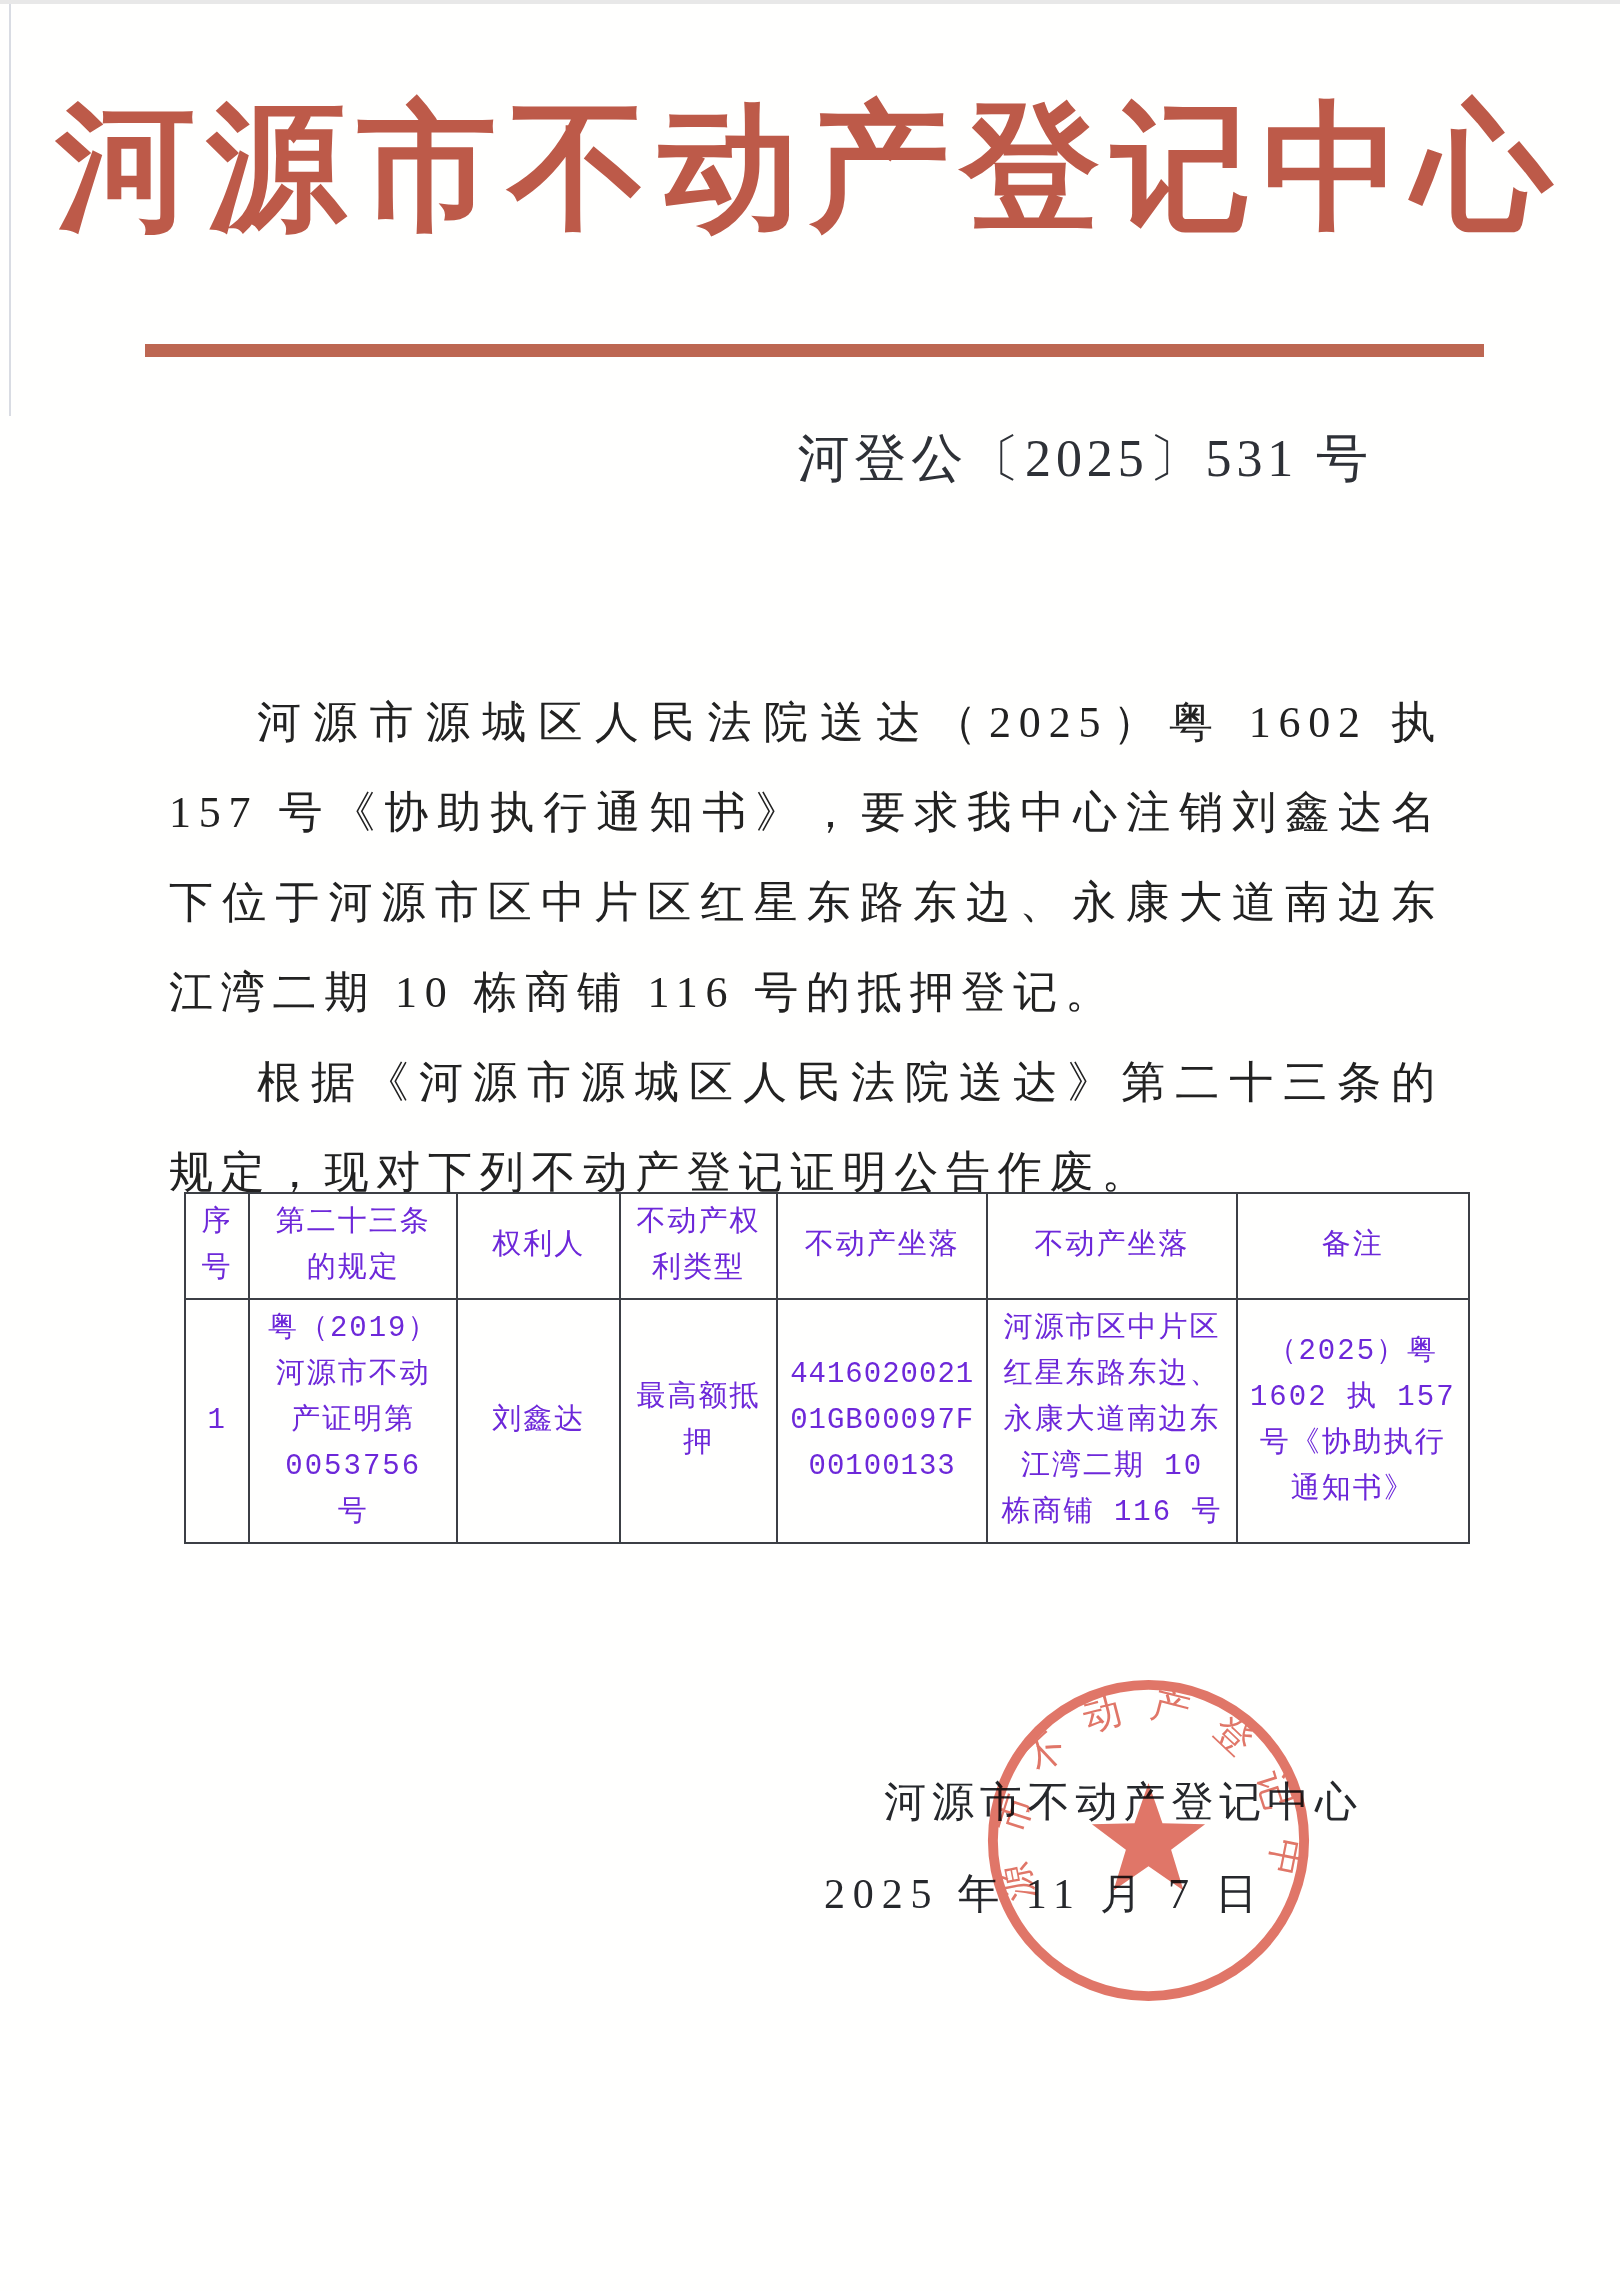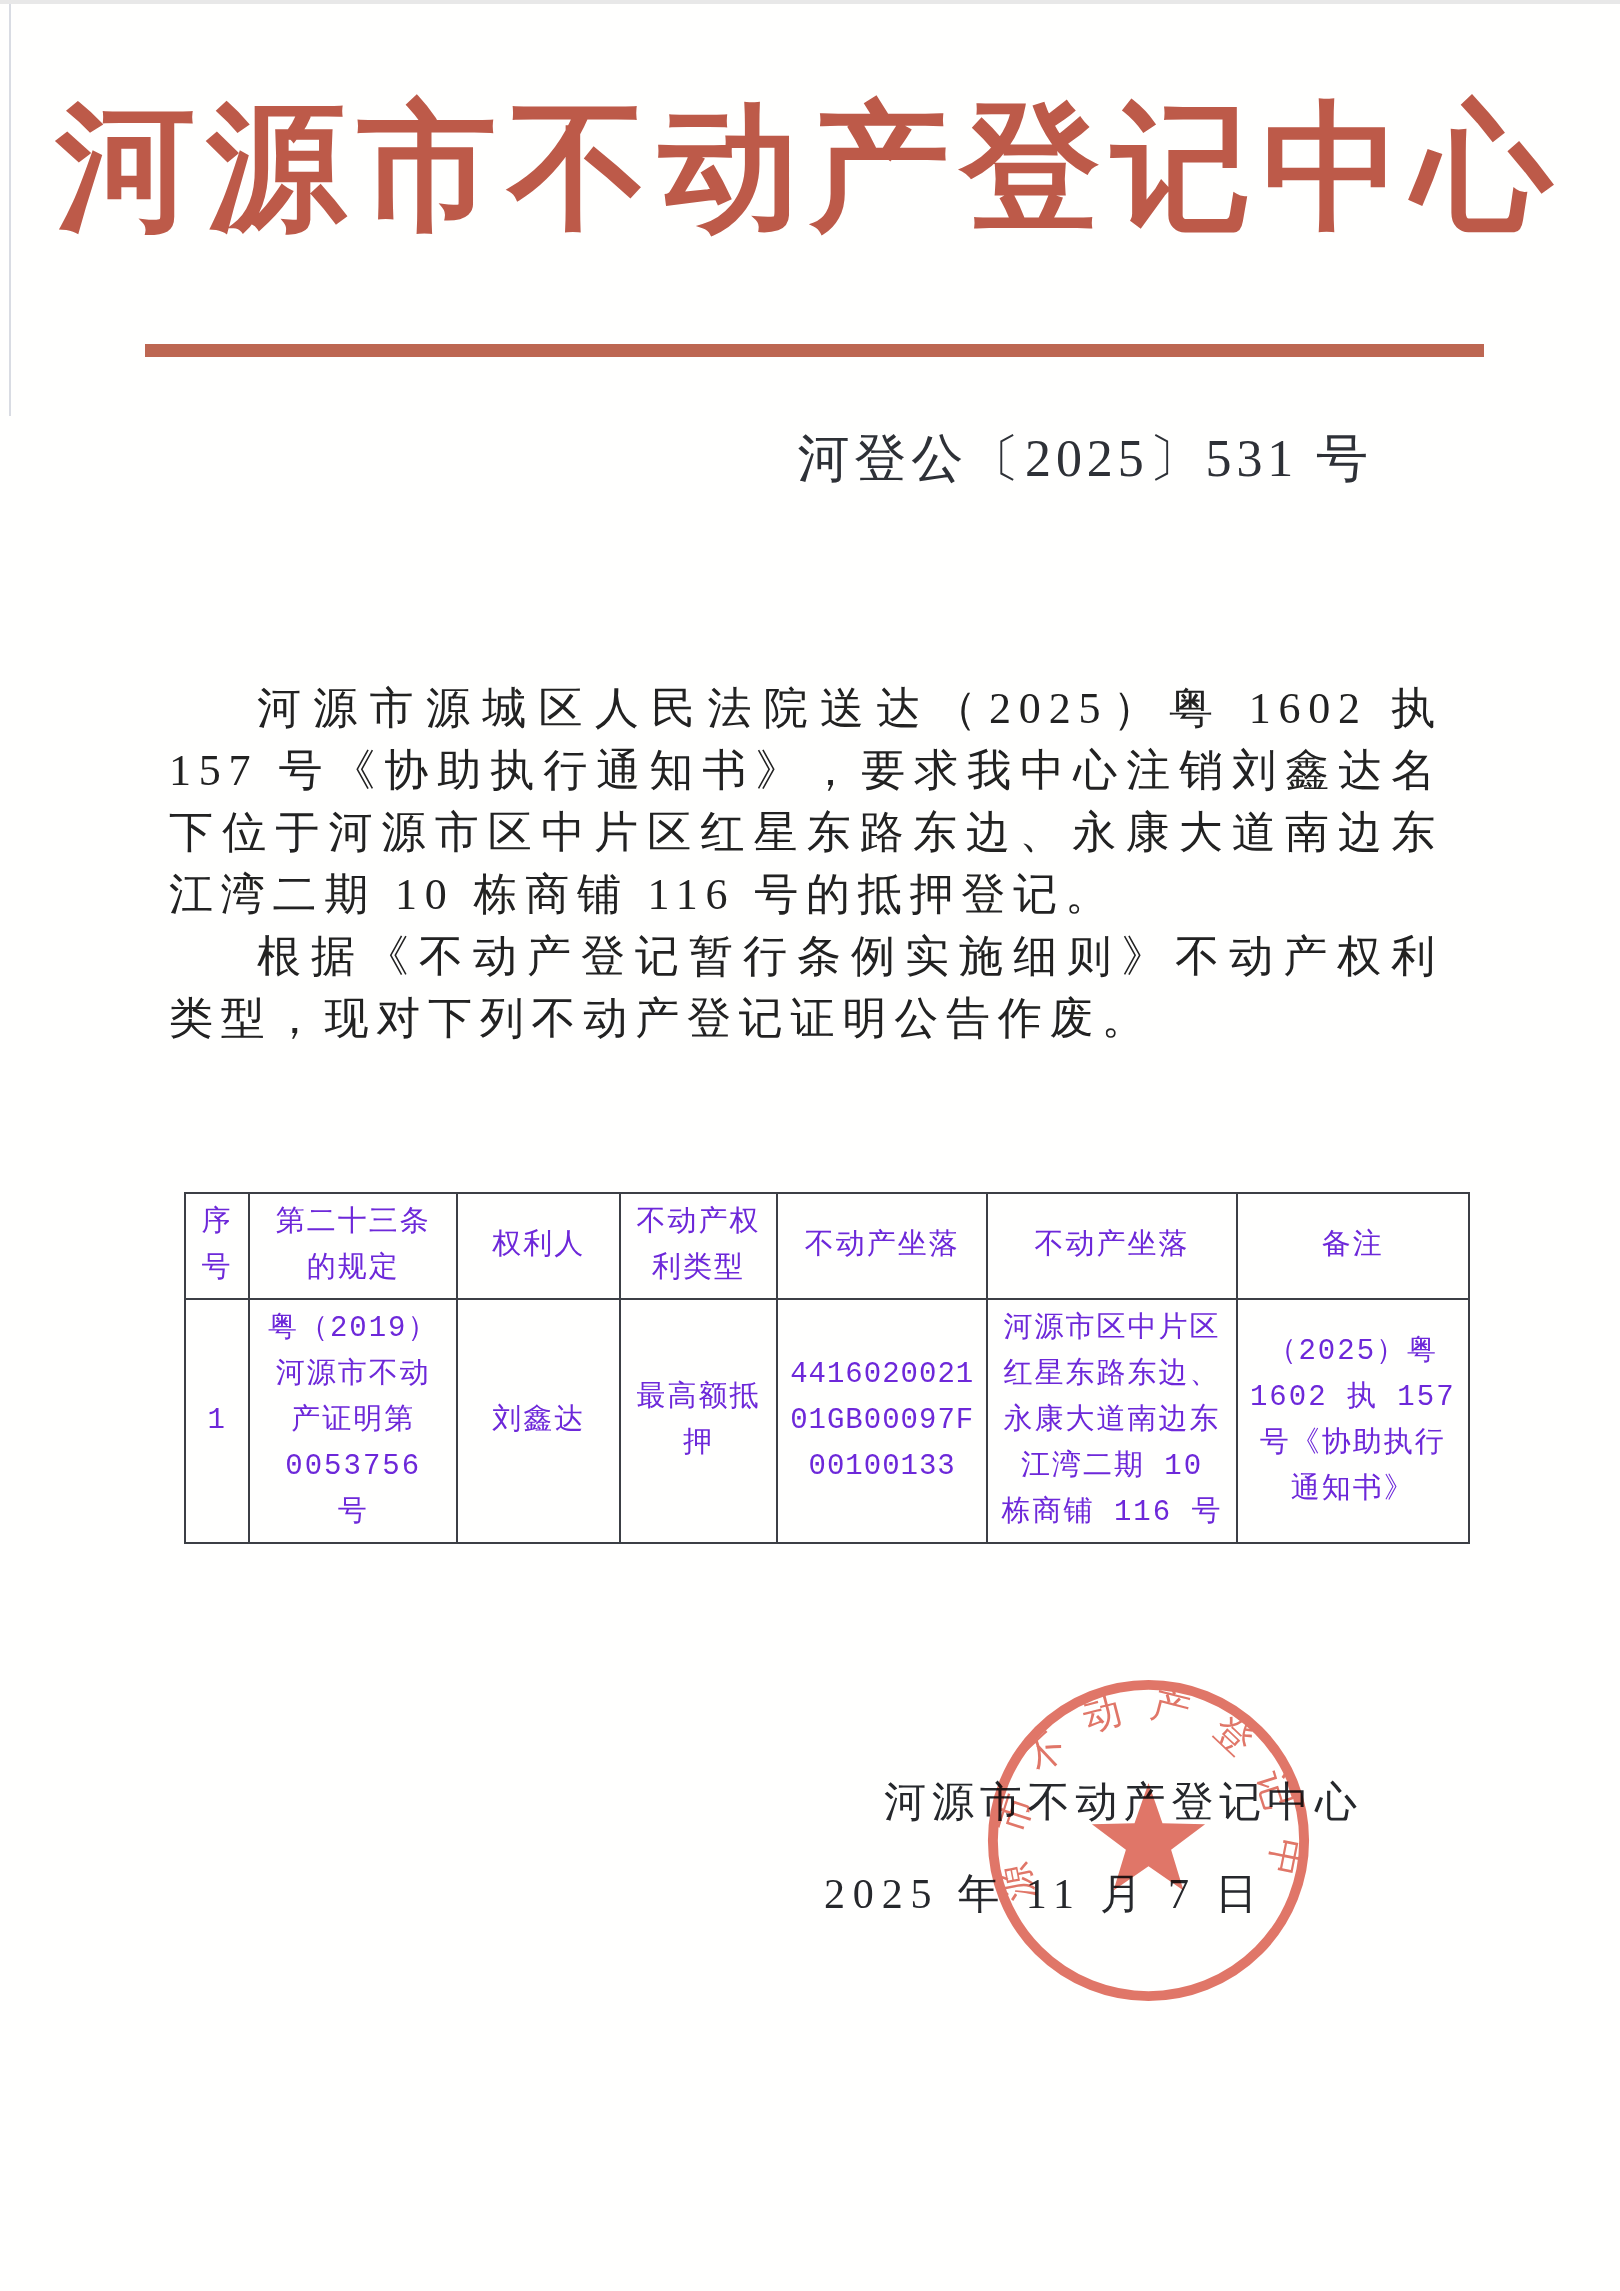--- a/index.html
+++ b/index.html
@@ -34,21 +34,21 @@
     white-space:nowrap;
   }
   .doc-title{
     position:absolute;top:541px;left:0;right:0;
     text-align:center;
     font-size:57px;font-weight:bold;letter-spacing:3.9px;
     color:#1c1c1c;
   }
   .body-text{
     position:absolute;top:674px;left:169px;width:1274px;
-    font-size:44px;line-height:62px;letter-spacing:7.8px;
+    font-size:44px;line-height:90px;letter-spacing:7.8px;
     text-align:justify;
     color:#222;
   }
   .body-text p{margin:0;text-indent:2em;}
   .notice-table{
     position:absolute;top:1188px;left:184px;width:1286px;
     border-collapse:collapse;
     table-layout:fixed;
     font-size:29px;letter-spacing:2px;color:#6d28d9;font-family:Liberation Mono, monospace;
   }
@@ -87,21 +87,21 @@
 
   <div class="letterhead">河源市不动产登记中心</div>
 
   <div class="red-rule"></div>
 
   <div class="doc-number">河登公〔2025〕531 号</div>
 
 
   <div class="body-text">
     <p>河源市源城区人民法院送达（2025）粤 1602 执 157 号《协助执行通知书》，要求我中心注销刘鑫达名下位于河源市区中片区红星东路东边、永康大道南边东江湾二期 10 栋商铺 116 号的抵押登记。</p>
-    <p>根据《不动产登记暂行条例实施细则》不动产权利类型，现对下列不动产登记证明公告作废。</p>
+    <p>根据《河源市源城区人民法院送达》第二十三条的规定，现对下列不动产登记证明公告作废。</p>
   </div>
 
   <table class="notice-table">
     <colgroup>
       <col style="width:5%">
       <col style="width:16.2%">
       <col style="width:12.7%">
       <col style="width:12.2%">
       <col style="width:16.4%">
       <col style="width:19.4%">

